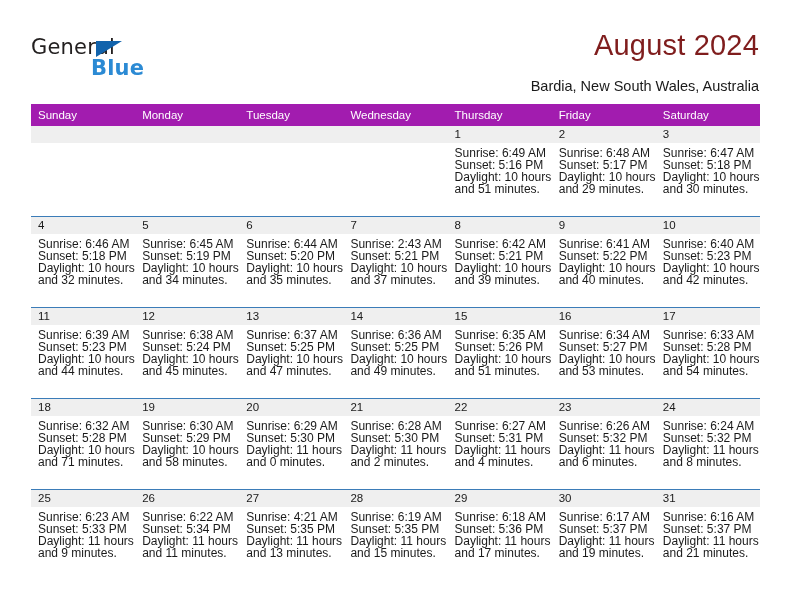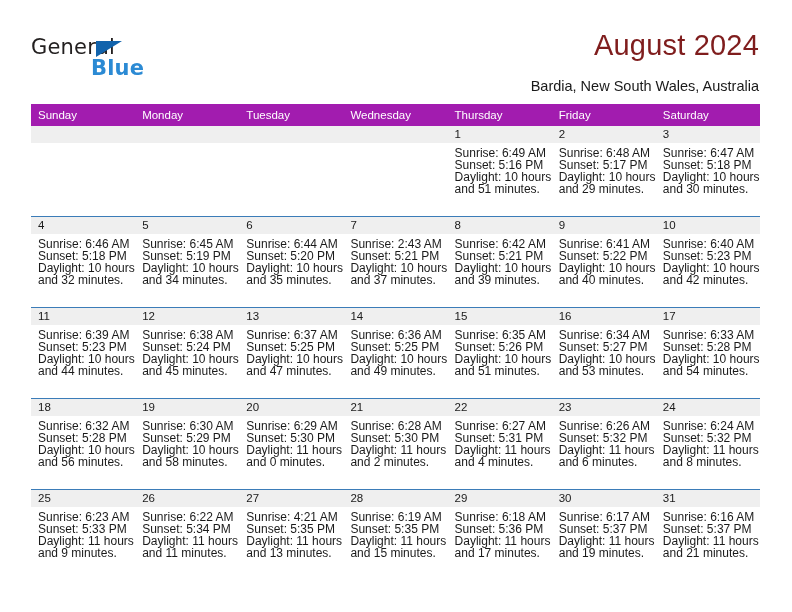--- a/index.html
+++ b/index.html
@@ -398,21 +398,21 @@
           </td>
         </tr>
         <tr>
           <td>
             <div class="cell-inner">
               <div class="daynum-band">18</div>
               <div class="details">
                 <div>Sunrise: 6:32 AM</div>
                 <div>Sunset: 5:28 PM</div>
                 <div>Daylight: 10 hours</div>
-                <div>and 56 minutes.</div>
+                <div>and 71 minutes.</div>
               </div>
             </div>
           </td>
           <td>
             <div class="cell-inner">
               <div class="daynum-band">19</div>
               <div class="details">
                 <div>Sunrise: 6:30 AM</div>
                 <div>Sunset: 5:29 PM</div>
                 <div>Daylight: 10 hours</div>

